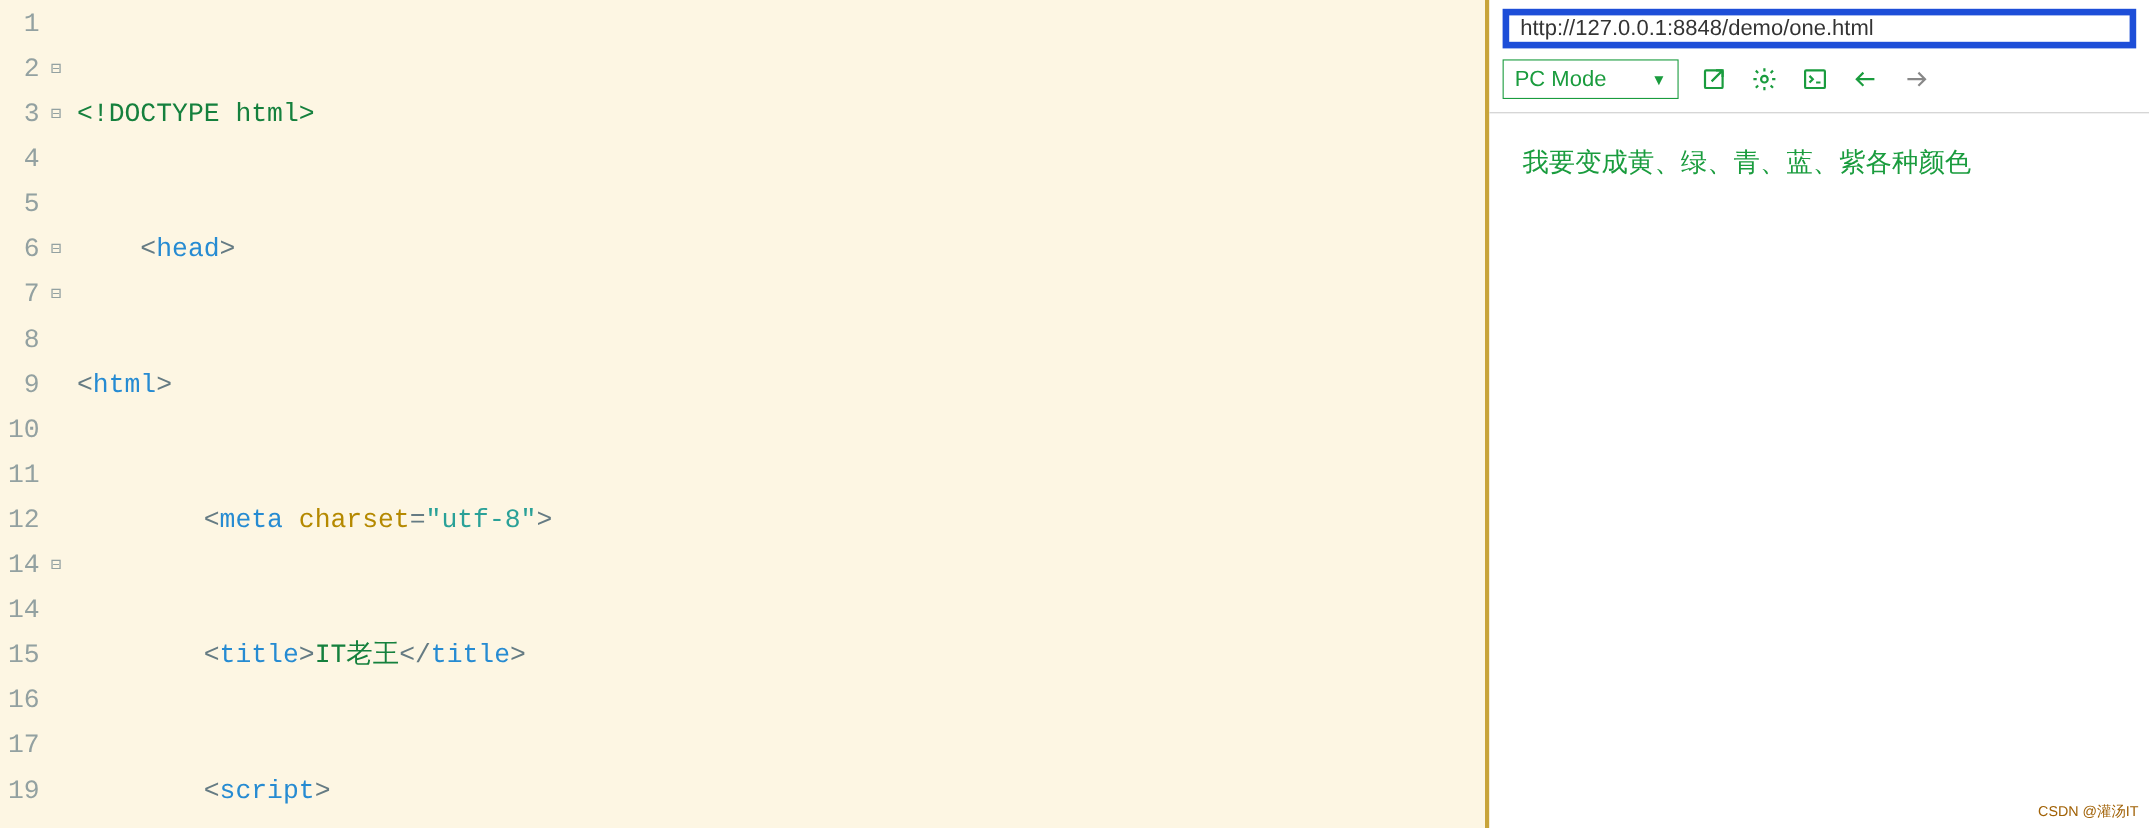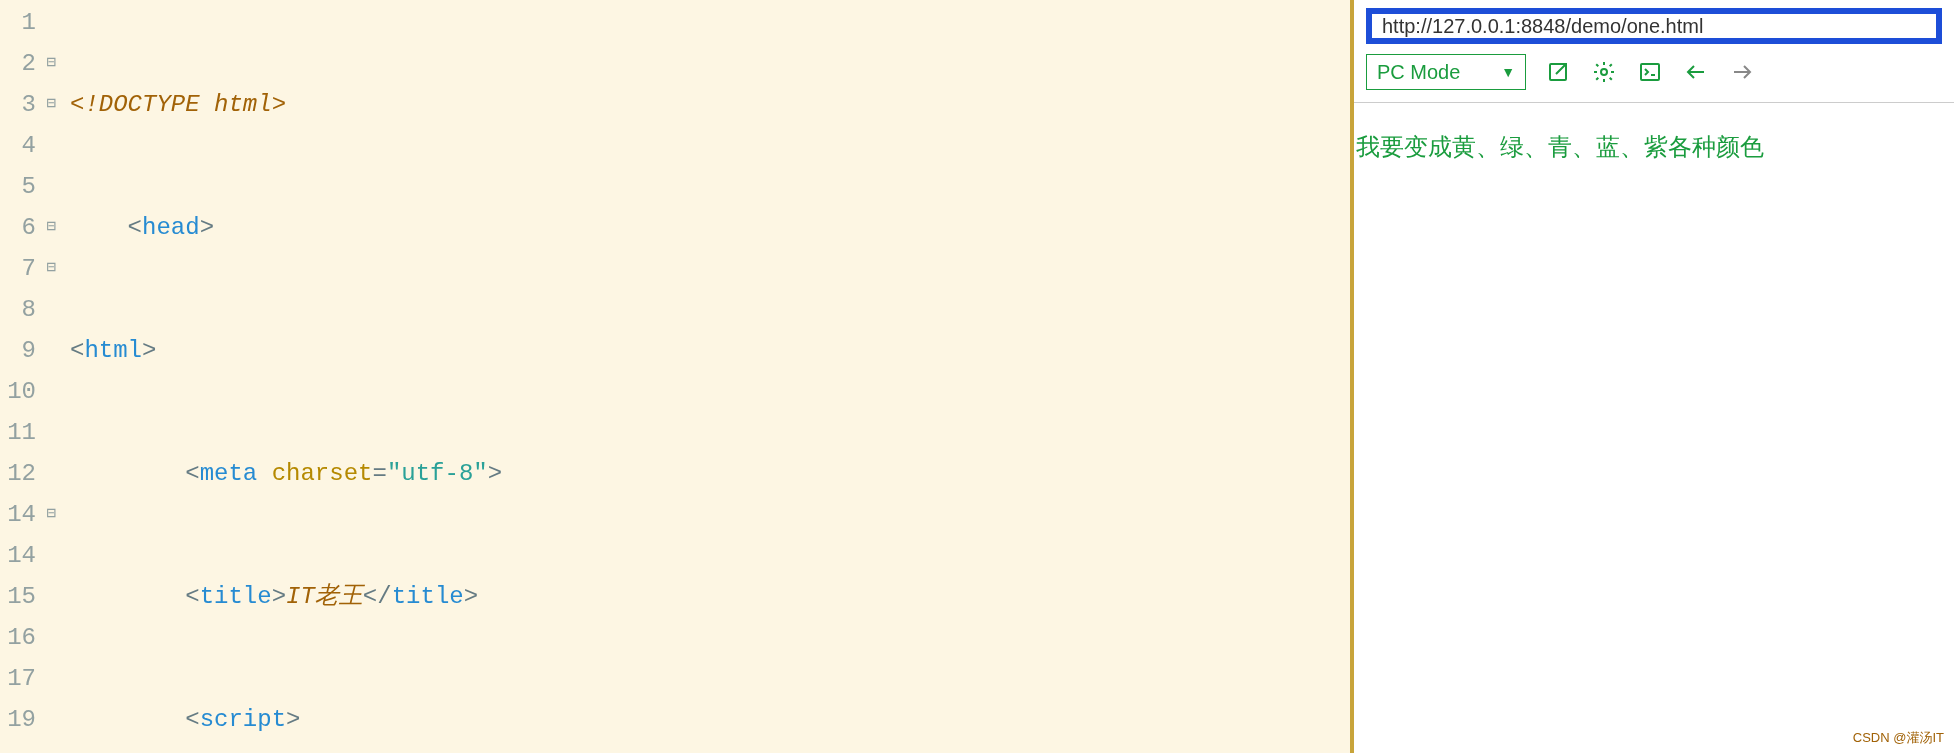--- a/index.html
+++ b/index.html
@@ -46,21 +46,21 @@
   .code {
     padding-top: 2px;
     padding-left: 8px;
     white-space: pre;
   }
   .code-line { height: 41px; }
   .tag { color: #268bd2; }
   .attr-name { color: #b58900; }
   .attr-val { color: #2aa198; }
   .punct { color: #657b83; }
-  .text { color: #a16207; font-style: italic; }
+  .text { color: #15803d; }
 
   .divider {
     width: 4px;
     background: #c8a43a;
   }
 
   .preview-pane {
     width: 600px;
     background: #ffffff;
     display: flex;
@@ -111,21 +111,21 @@
     cursor: pointer;
   }
   .tool-icon svg { width: 24px; height: 24px; stroke: #1a9c3e; fill: none; stroke-width: 2; }
   .tool-icon.disabled svg { stroke: #888; }
   .sep-line {
     height: 1px;
     background: #ccc;
   }
   .preview-body {
     flex: 1;
-    padding: 28px 2px;
+    padding: 28px 30px;
     font-family: Liberation Mono, monospace;
     font-size: 24px;
   }
   .preview-text { color: #1a9c3e; }
   .watermark {
     position: absolute;
     right: 10px;
     bottom: 6px;
     font-size: 13px;
     color: #a16207;

